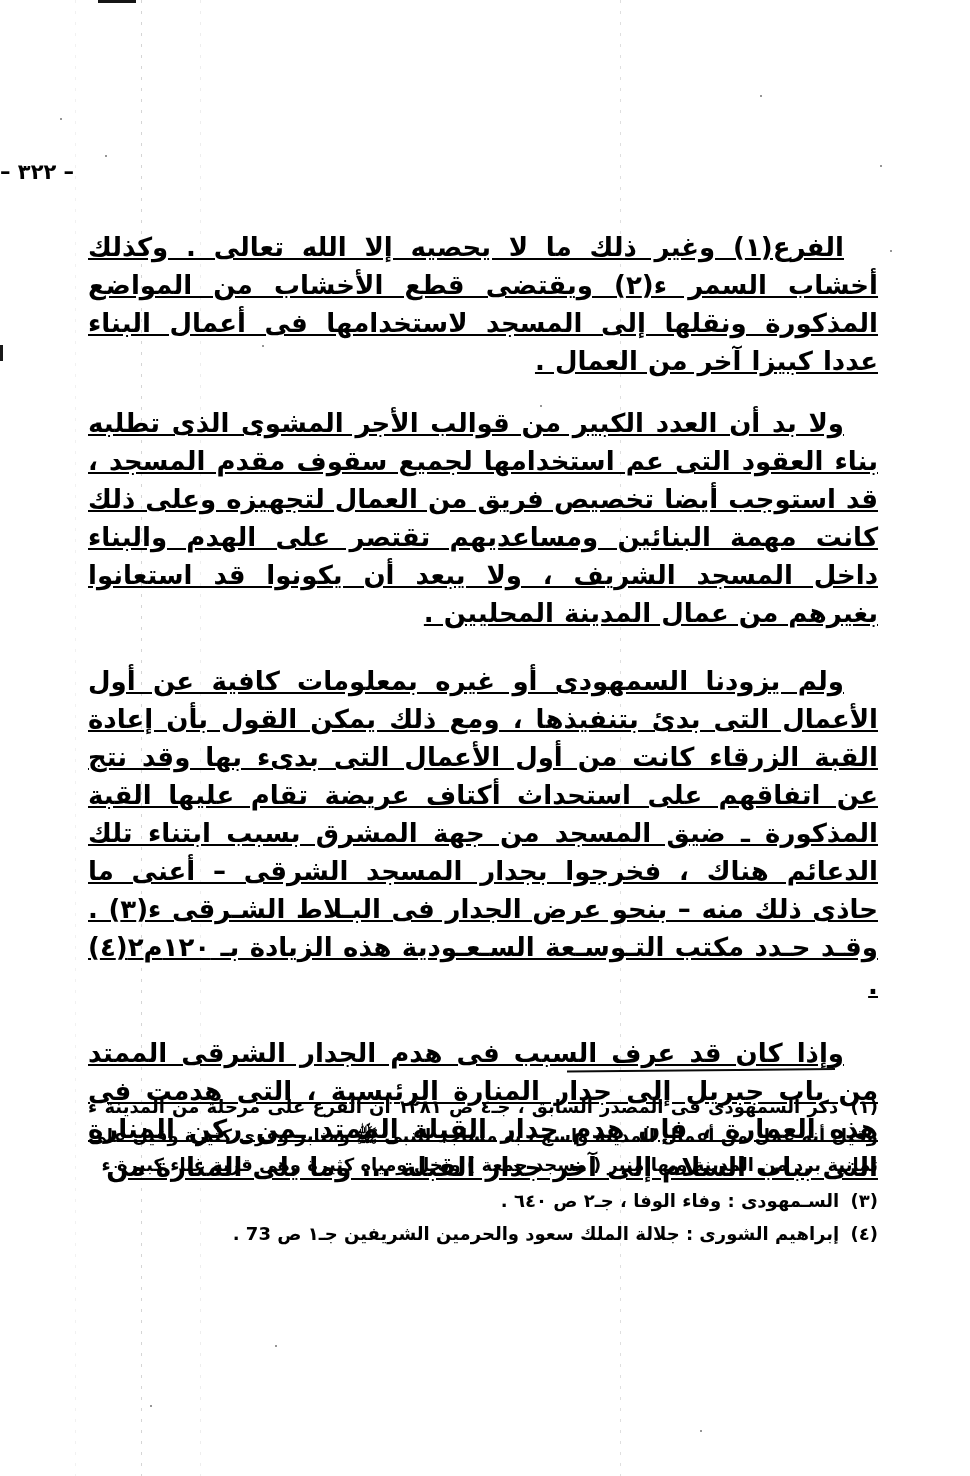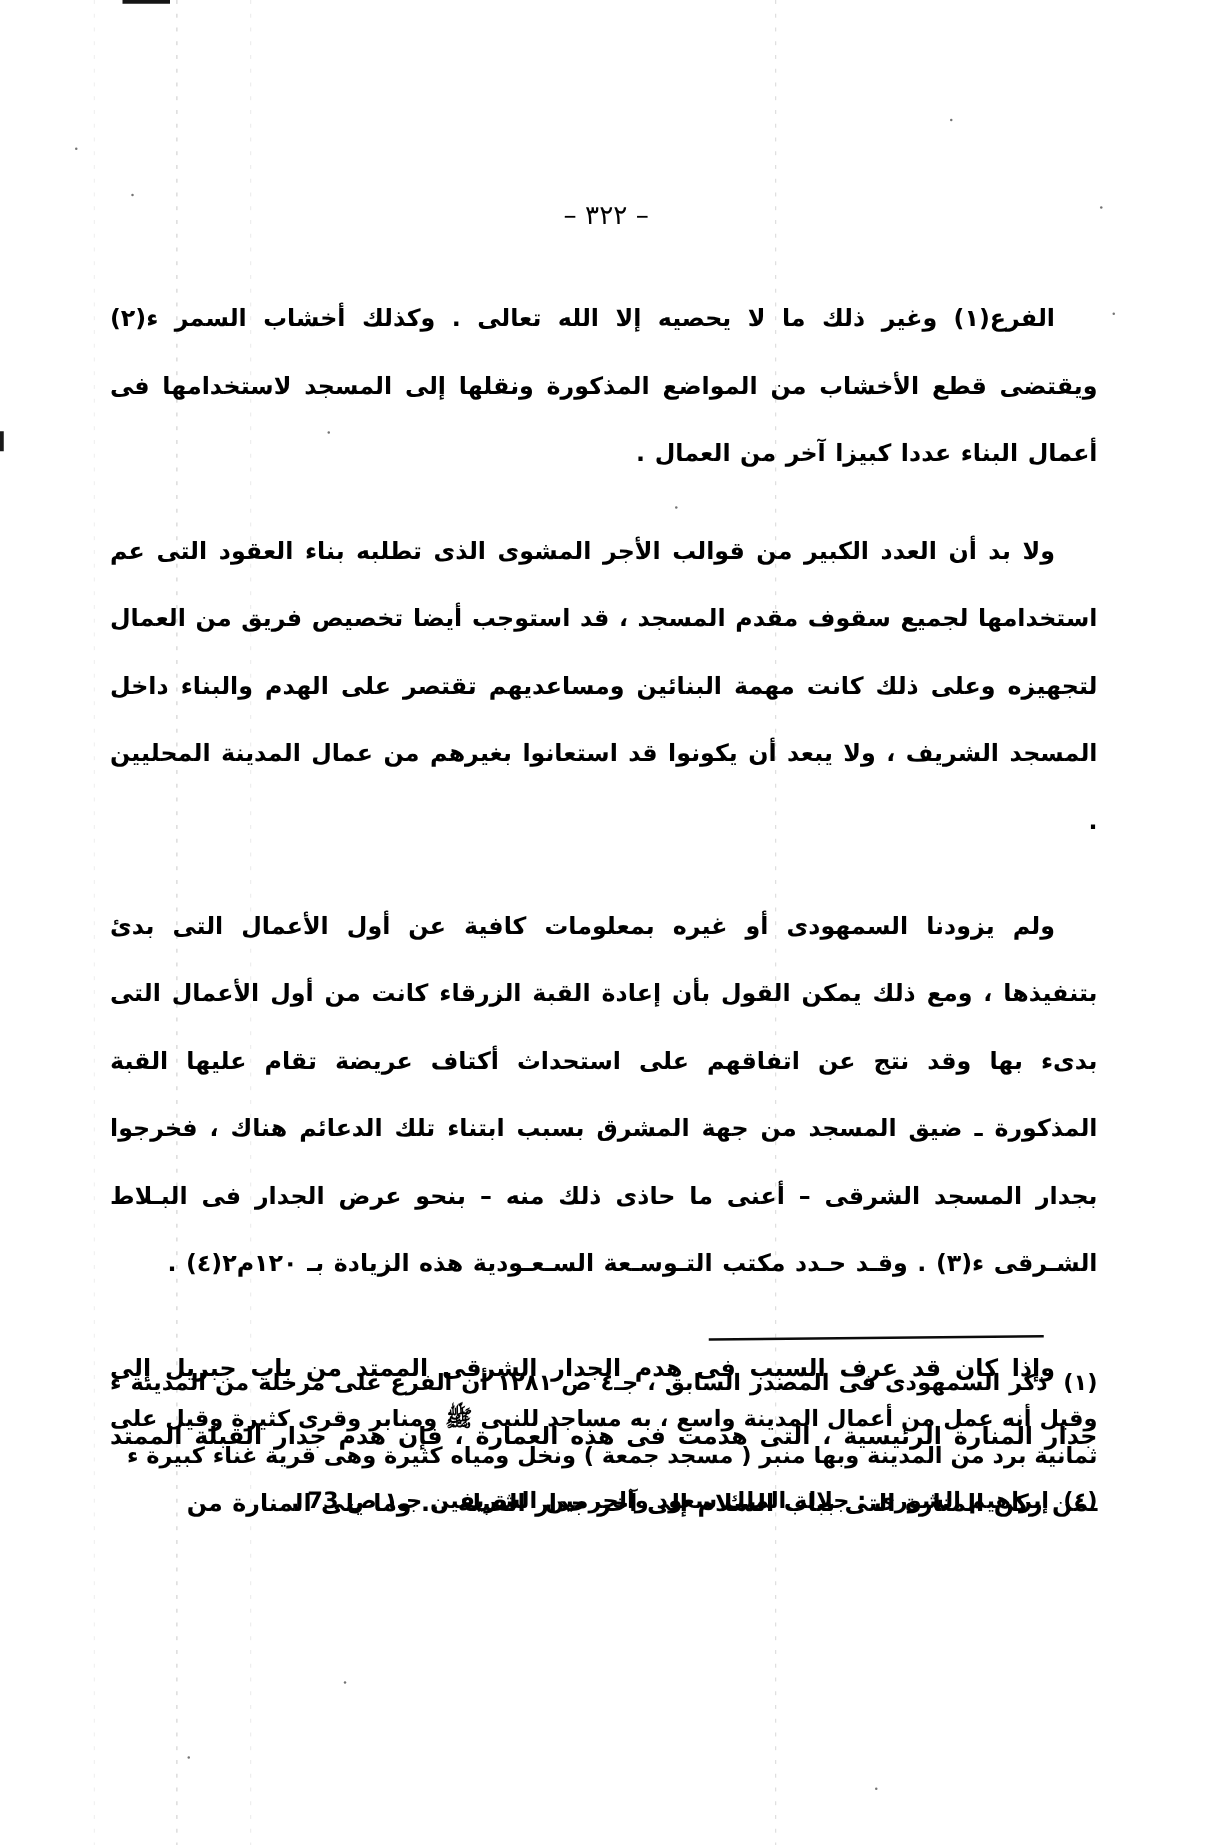--- a/index.html
+++ b/index.html
@@ -55,47 +55,48 @@
     background: rgba(0,0,0,.55);
     border-radius: 50%;
   }
 
   
   .page-number {
     position: absolute;
     top: 160px;
     left: 0;
     right: 0;
-    text-align: center;
+    text-align: left;
     font-size: 21px;
-    font-weight: 400;
+    font-weight: 700;
     letter-spacing: 1px;
     font-family: "DejaVu Sans", sans-serif;
   }
 
   
   .body-block {
     position: absolute;
     top: 228px;
     right: 92px;
     left: 88px;
     text-align: justify;
     text-align-last: right;
   }
 
   .para {
-    font-size: 19px;
-    line-height: 54px;
+    font-size: 26px;
+    line-height: 38px;
     margin: 0 0 24px 0;
     text-align: justify;
     text-align-last: right;
     word-spacing: 1px;
     font-family: "DejaVu Sans", sans-serif;
     font-weight: 600;
     letter-spacing: 0px;
+    text-decoration: underline;
   }
   .para.indent { text-indent: 34px; }
   .para.gap-lg { margin-bottom: 30px; }
 
   
   .fn-rule {
     position: absolute;
     top: 1068px;
     right: 135px;
     width: 268px;
@@ -162,18 +163,22 @@
   </div>
 
   <div class="fn-rule"></div>
 
   <div class="footnotes">
     <p class="footnote two-line">
       <span class="marker">(١)</span>
       <span>ذكر السمهودى فى المصدر السابق ، جـ٤ ص ١٢٨١ أن الفرع على مرحلة من المدينة ء وقيل أنه عمل من أعمال المدينة واسع ، به مساجد للنبى ﷺ ومنابر وقرى كثيرة وقيل على ثمانية برد من المدينة وبها منبر ( مسجد جمعة ) ونخل ومياه كثيرة وهى قرية غناء كبيرة ء</span>
     </p>
     <p class="footnote">
+      <span class="marker">(٣)</span>
+      <span>السـمهودى : وفاء الوفا ، جـ٢ ص ٦٤٠ .</span>
+    </p>
+    <p class="footnote">
       <span class="marker">(٤)</span>
       <span>إبراهيم الشورى : جلالة الملك سعود والحرمين الشريفين جـ١ ص 73 .</span>
     </p>
   </div>
 
 </div>
 
 </body></html>

